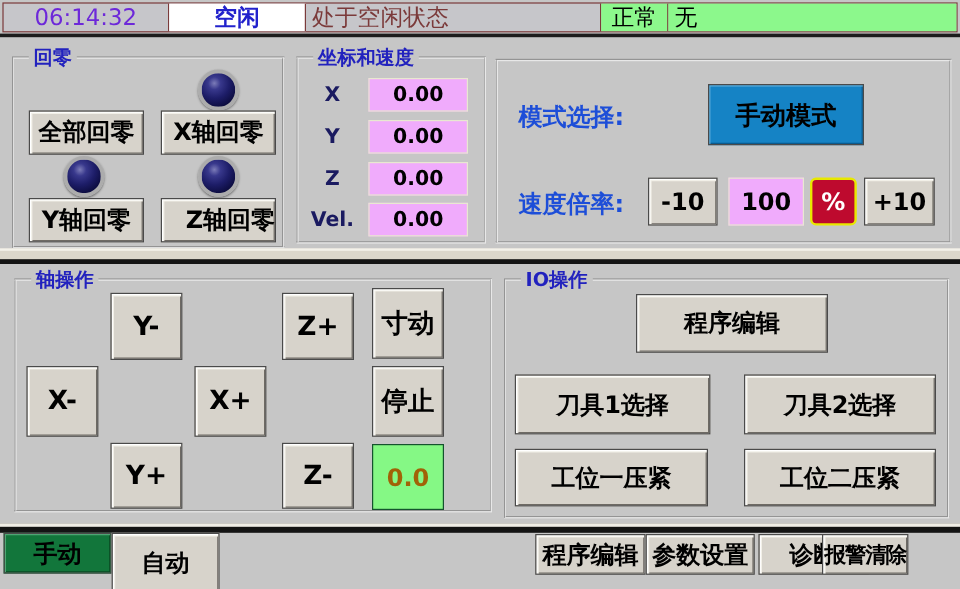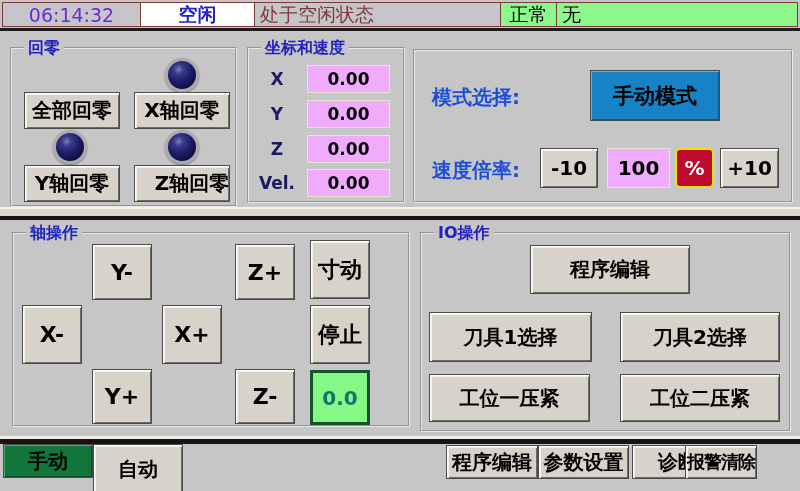--- a/index.html
+++ b/index.html
@@ -52,23 +52,23 @@
   .btn.axis { font-size:22px; }
   .btn.tight { font-size:18px; letter-spacing:-1px; }
 
   
   .yfield {
     position:absolute; background:#f0abfc; border:1px solid #E8E8D0;
     display:flex; align-items:center; justify-content:center;
     font-weight:bold; font-size:17px; color:#000;
   }
   .gfield {
-    position:absolute; background:#85F885; border:3px solid #14532d;
+    position:absolute; background:#85F885; border:1px solid #14532d;
     display:flex; align-items:center; justify-content:center;
-    font-weight:bold; font-size:20px; color:#0f766e;
+    font-weight:bold; font-size:20px; color:#a16207;
   }
   .pct {
     position:absolute; background:#BE0A2E; border:2px solid #E8E800; border-radius:5px;
     display:flex; align-items:center; justify-content:center;
     font-weight:bold; font-size:20px; color:#FFFFFF;
   }
 
   
   .led {
     position:absolute; width:34px; height:34px; border-radius:50%;

